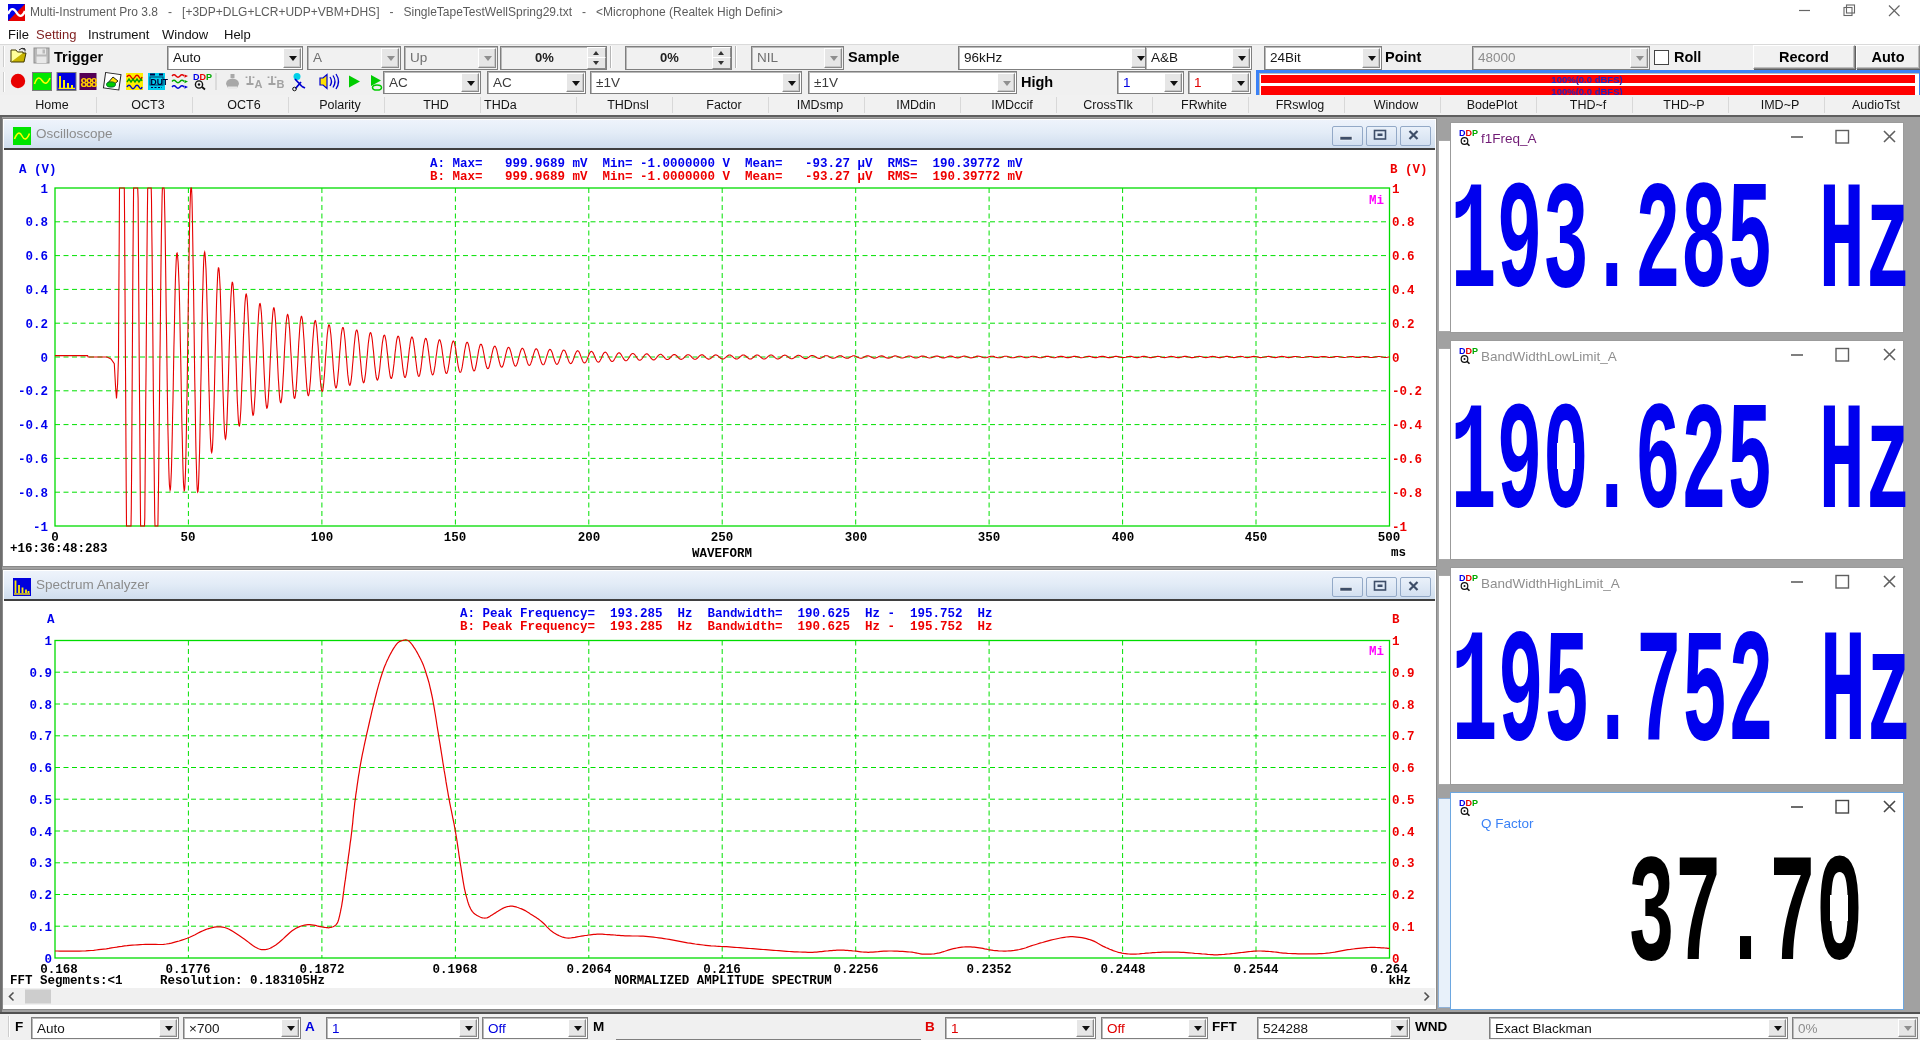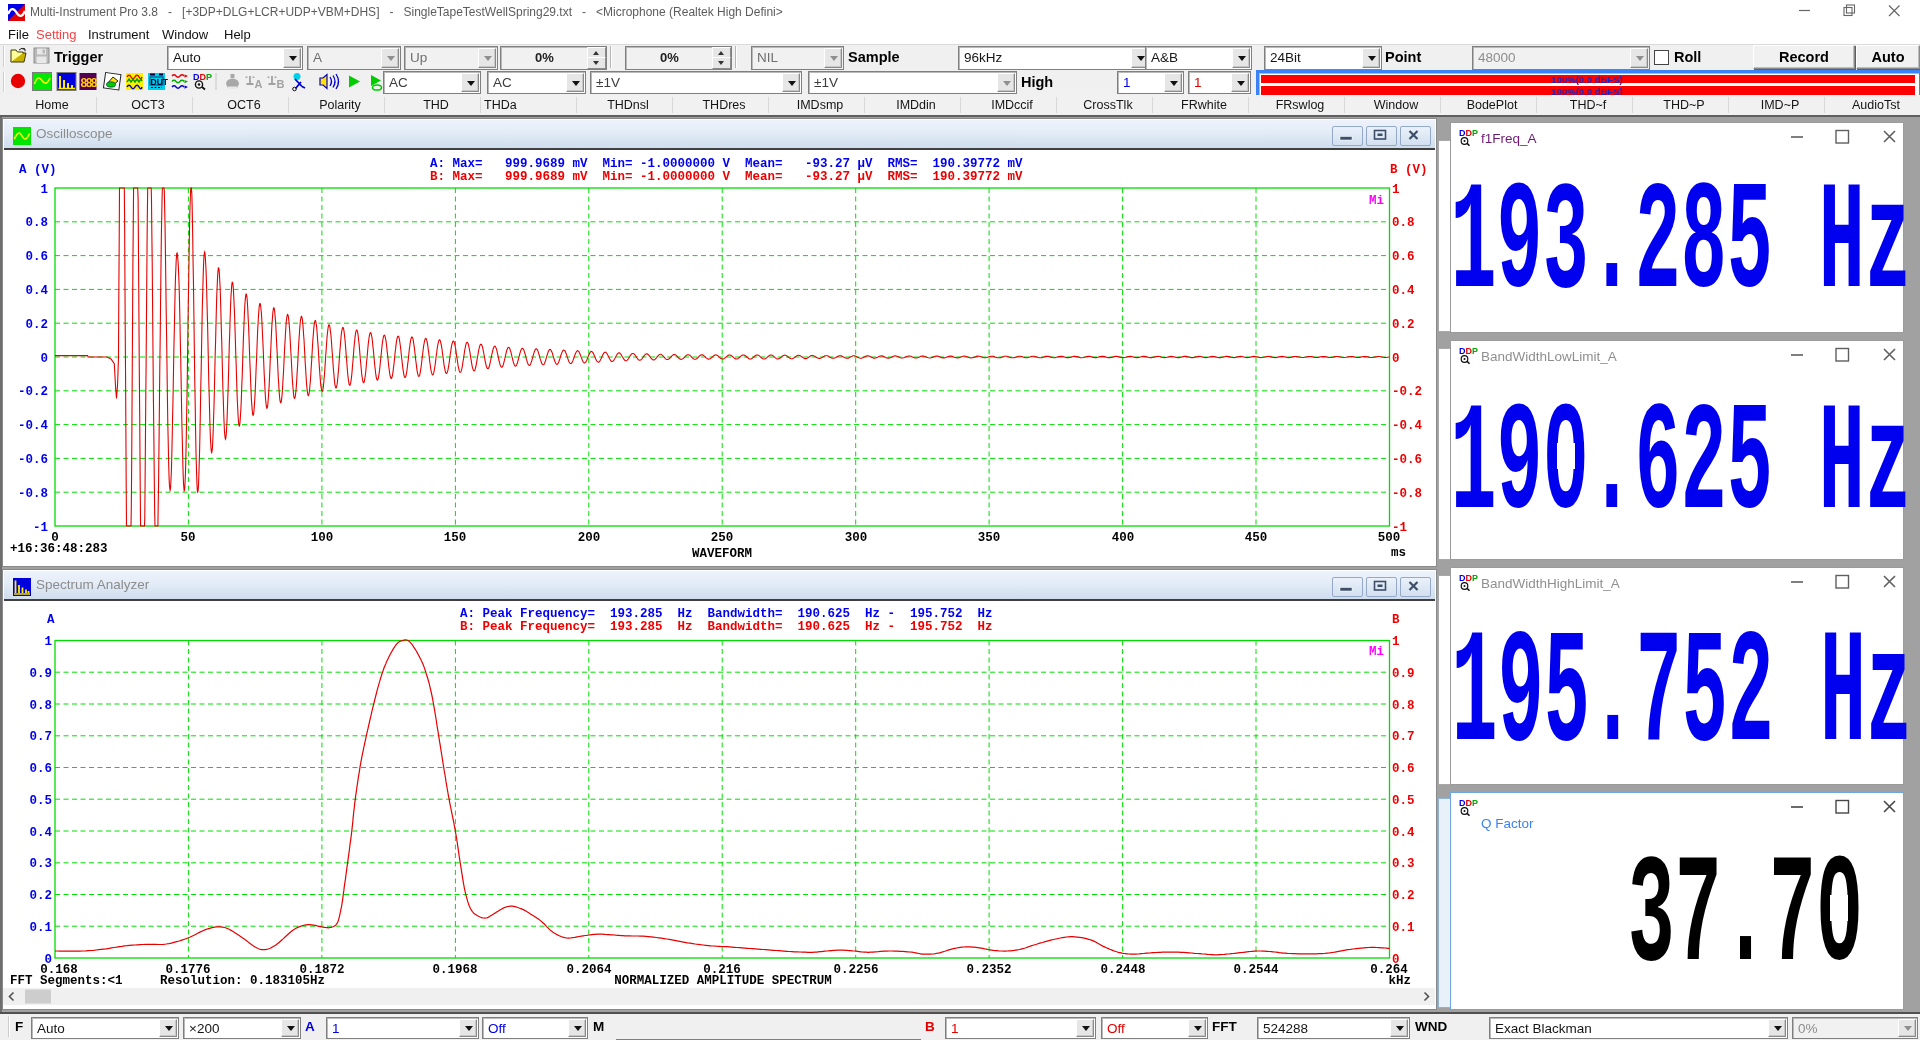--- a/index.html
+++ b/index.html
@@ -37,21 +37,21 @@
 <div class="ab" style="left:30px;top:5px;font:12px 'Liberation Sans',sans-serif;color:#5c5c5c;">Multi-Instrument Pro 3.8&nbsp;&nbsp; -&nbsp;&nbsp; [+3DP+DLG+LCR+UDP+VBM+DHS]&nbsp;&nbsp; -&nbsp;&nbsp; SingleTapeTestWellSpring29.txt&nbsp;&nbsp; -&nbsp;&nbsp; &lt;Microphone (Realtek High Defini&gt;</div>
 <svg class="ab" style="left:1780px;top:0;" width="140" height="24" viewBox="0 0 140 24">
 <line x1="19" y1="10.5" x2="30" y2="10.5" stroke="#666" stroke-width="1.2"></line>
 <rect x="64" y="7.5" width="8" height="8" fill="none" stroke="#666" stroke-width="1.1"></rect>
 <rect x="66.5" y="5" width="8" height="8" fill="none" stroke="#666" stroke-width="1.1"></rect>
 <path d="M109 5.5 L119.5 16 M119.5 5.5 L109 16" stroke="#666" stroke-width="1.2"></path>
 </svg>
 
 <div class="ab" style="left:0;top:24px;width:1920px;height:20px;background:#fff;"></div>
 <div class="ab" style="left:8px;top:27px;font:13px 'Liberation Sans',sans-serif;color:#111;">File</div>
-<div class="ab" style="left:36px;top:27px;font:13px 'Liberation Sans',sans-serif;color:#ef4444;">Setting</div>
+<div class="ab" style="left:36px;top:27px;font:13px 'Liberation Sans',sans-serif;color:#7f1d1d;">Setting</div>
 <div class="ab" style="left:88px;top:27px;font:13px 'Liberation Sans',sans-serif;color:#111;">Instrument</div>
 <div class="ab" style="left:162px;top:27px;font:13px 'Liberation Sans',sans-serif;color:#111;">Window</div>
 <div class="ab" style="left:224px;top:27px;font:13px 'Liberation Sans',sans-serif;color:#111;">Help</div>
 <div class="ab" style="left:0;top:44px;width:1920px;height:26px;background:#f0f0f0;border-top:1px solid #dadada;"></div>
 <div class="ab" style="left:3px;top:46px;width:1px;height:21px;background:#cdcdcd;border-right:1px solid #fff;"></div>
 <svg class="ab" style="left:10px;top:47px;" width="19" height="18" viewBox="0 0 19 18">
 <path d="M1 15 L3 6 L16 6 L14 15 Z" fill="#c8b400" stroke="#403800" stroke-width="1"></path>
 <path d="M1 15 L1 3 L6 3 L7.5 5 L13 5 L13 6" fill="#ffff99" stroke="#403800" stroke-width="1"></path>
 <path d="M9 3 Q12 0 15 2 M15 2 L15 4.4 M15 2 L12.6 2" stroke="#202020" stroke-width="1" fill="none"></path>
 </svg>
@@ -248,21 +248,21 @@
 <div class="ab" style="left:196px;top:98px;width:96px;text-align:center;font:12.5px 'Liberation Sans';color:#141414;">OCT6</div>
 <div class="ab" style="left:192px;top:97px;width:1px;height:16px;background:#d8d8d8;"></div>
 <div class="ab" style="left:292px;top:98px;width:96px;text-align:center;font:12.5px 'Liberation Sans';color:#141414;">Polarity</div>
 <div class="ab" style="left:288px;top:97px;width:1px;height:16px;background:#d8d8d8;"></div>
 <div class="ab" style="left:388px;top:98px;width:96px;text-align:center;font:12.5px 'Liberation Sans';color:#141414;">THD</div>
 <div class="ab" style="left:384px;top:97px;width:1px;height:16px;background:#d8d8d8;"></div>
 <div class="ab" style="left:484px;top:98px;width:96px;text-align:left;font:12.5px 'Liberation Sans';color:#141414;">THDa</div>
 <div class="ab" style="left:480px;top:97px;width:1px;height:16px;background:#d8d8d8;"></div>
 <div class="ab" style="left:580px;top:98px;width:96px;text-align:center;font:12.5px 'Liberation Sans';color:#141414;">THDnsl</div>
 <div class="ab" style="left:576px;top:97px;width:1px;height:16px;background:#d8d8d8;"></div>
-<div class="ab" style="left:676px;top:98px;width:96px;text-align:center;font:12.5px 'Liberation Sans';color:#141414;">THDres</div>
+<div class="ab" style="left:676px;top:98px;width:96px;text-align:center;font:12.5px 'Liberation Sans';color:#141414;">Factor</div>
 <div class="ab" style="left:672px;top:97px;width:1px;height:16px;background:#d8d8d8;"></div>
 <div class="ab" style="left:772px;top:98px;width:96px;text-align:center;font:12.5px 'Liberation Sans';color:#141414;">IMDsmp</div>
 <div class="ab" style="left:768px;top:97px;width:1px;height:16px;background:#d8d8d8;"></div>
 <div class="ab" style="left:868px;top:98px;width:96px;text-align:center;font:12.5px 'Liberation Sans';color:#141414;">IMDdin</div>
 <div class="ab" style="left:864px;top:97px;width:1px;height:16px;background:#d8d8d8;"></div>
 <div class="ab" style="left:964px;top:98px;width:96px;text-align:center;font:12.5px 'Liberation Sans';color:#141414;">IMDccif</div>
 <div class="ab" style="left:960px;top:97px;width:1px;height:16px;background:#d8d8d8;"></div>
 <div class="ab" style="left:1060px;top:98px;width:96px;text-align:center;font:12.5px 'Liberation Sans';color:#141414;">CrossTlk</div>
 <div class="ab" style="left:1056px;top:97px;width:1px;height:16px;background:#d8d8d8;"></div>
 <div class="ab" style="left:1156px;top:98px;width:96px;text-align:center;font:12.5px 'Liberation Sans';color:#141414;">FRwhite</div>
@@ -527,21 +527,21 @@
 <div class="ab" style="left:0;top:1012px;width:1920px;height:2px;background:#505050;"></div>
 <div class="ab" style="left:0;top:1014px;width:1920px;height:26px;background:#f0f0f0;"></div>
 <div class="ab" style="left:8px;top:1016px;width:1px;height:21px;background:#cdcdcd;border-right:1px solid #fff;"></div>
 <div class="lbl" style="left:15px;top:1019px;font-size:13.5px;color:#000;">F</div>
 <div class="cb" style="left:31px;top:1017px;width:146px;height:20px;">
     <div class="tx">Auto</div>
     <div class="bt"></div>
     <div class="ar"></div>
   </div>
 <div class="cb" style="left:183px;top:1017px;width:116px;height:20px;">
-    <div class="tx">×200</div>
+    <div class="tx">×700</div>
     <div class="bt"></div>
     <div class="ar"></div>
   </div>
 <div class="lbl" style="left:305px;top:1019px;font-size:13.5px;color:#0000e0;">A</div>
 <div class="cb" style="left:326px;top:1017px;width:151px;height:20px;">
     <div class="tx" style="color:#0000e0;">1</div>
     <div class="bt"></div>
     <div class="ar"></div>
   </div>
 <div class="cb" style="left:482px;top:1017px;width:104px;height:20px;">

